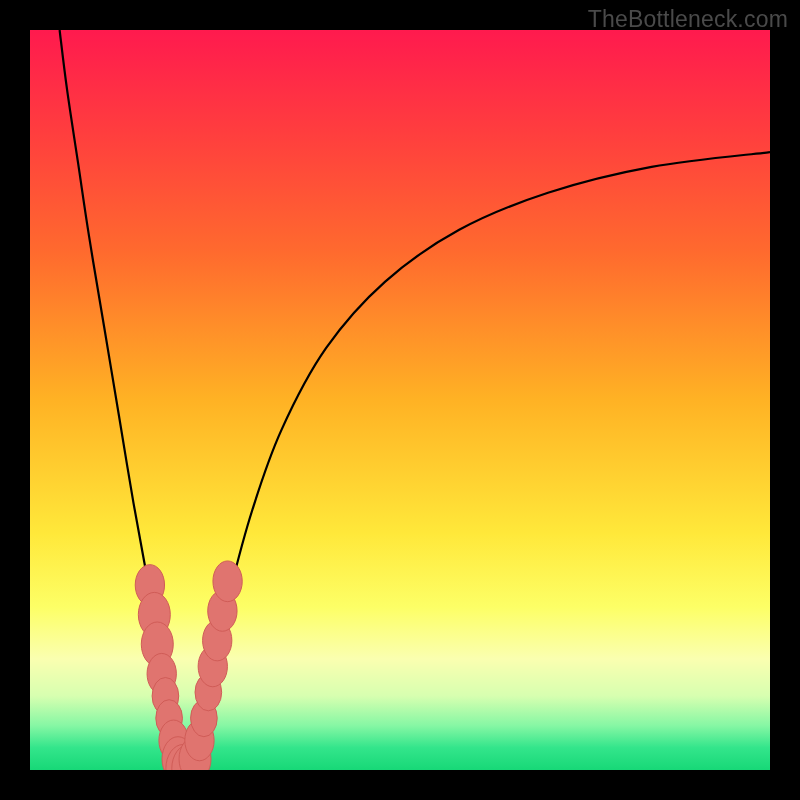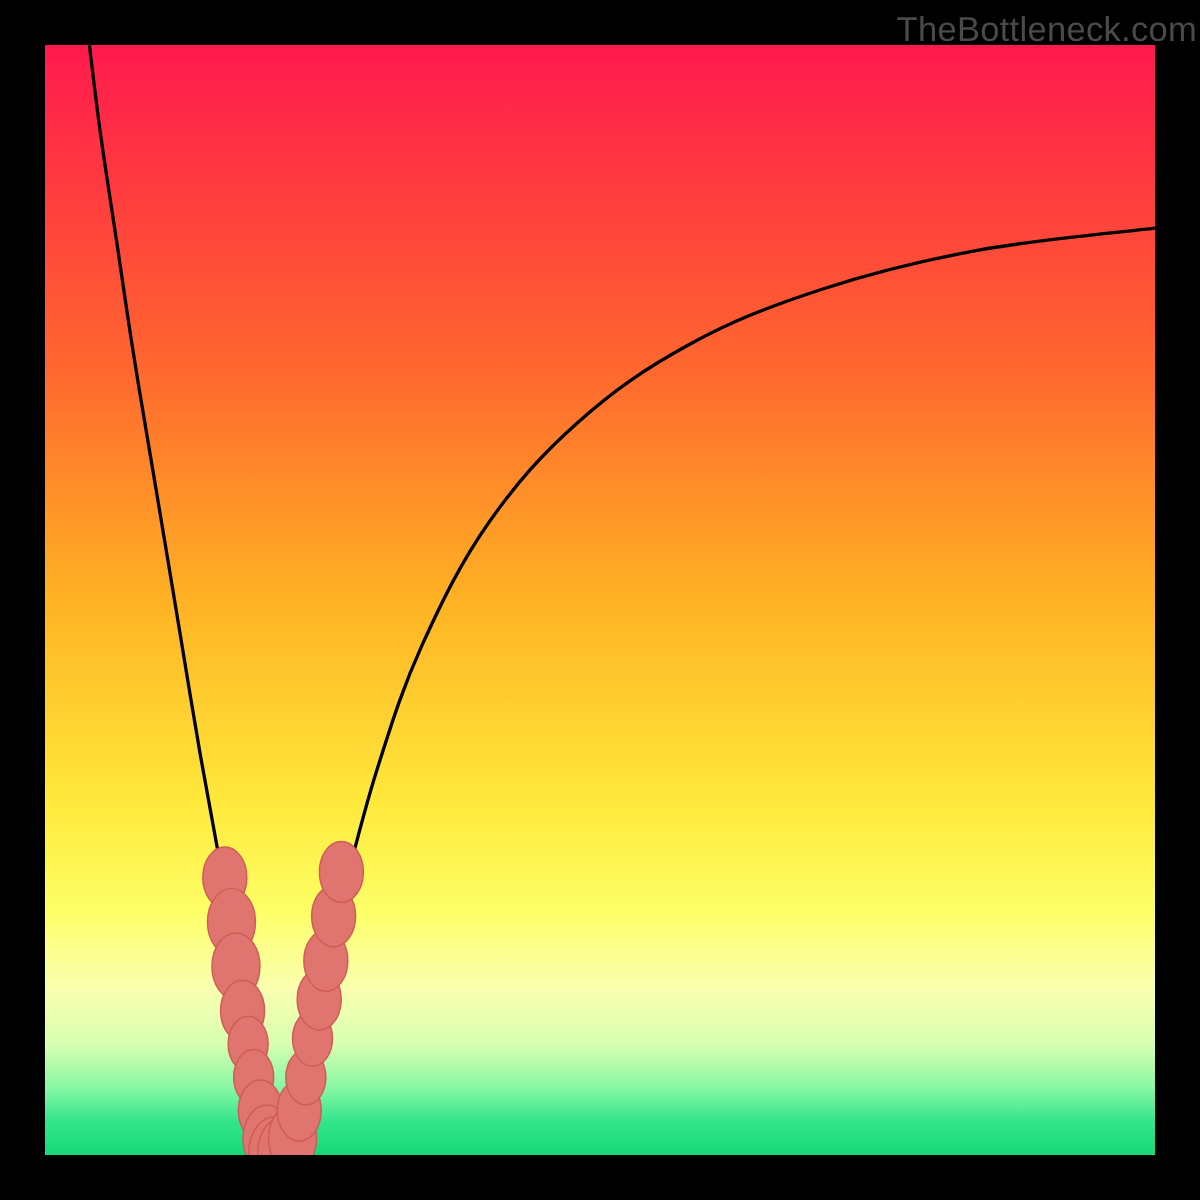--- a/index.html
+++ b/index.html
@@ -21,21 +21,21 @@
     position: absolute;
     left: 30px;
     top: 30px;
     width: 740px;
     height: 740px;
     overflow: hidden;
   }
   .watermark {
     position: absolute;
     top: 6px;
-    right: 2px;
+    right: 12px;
     color: #4a4a4a;
     font-size: 23px;
     font-weight: 500;
     letter-spacing: 0.2px;
     font-family: Arial, Helvetica, sans-serif;
   }
   svg { display: block; }
 </style>
 </head>
 <body>

